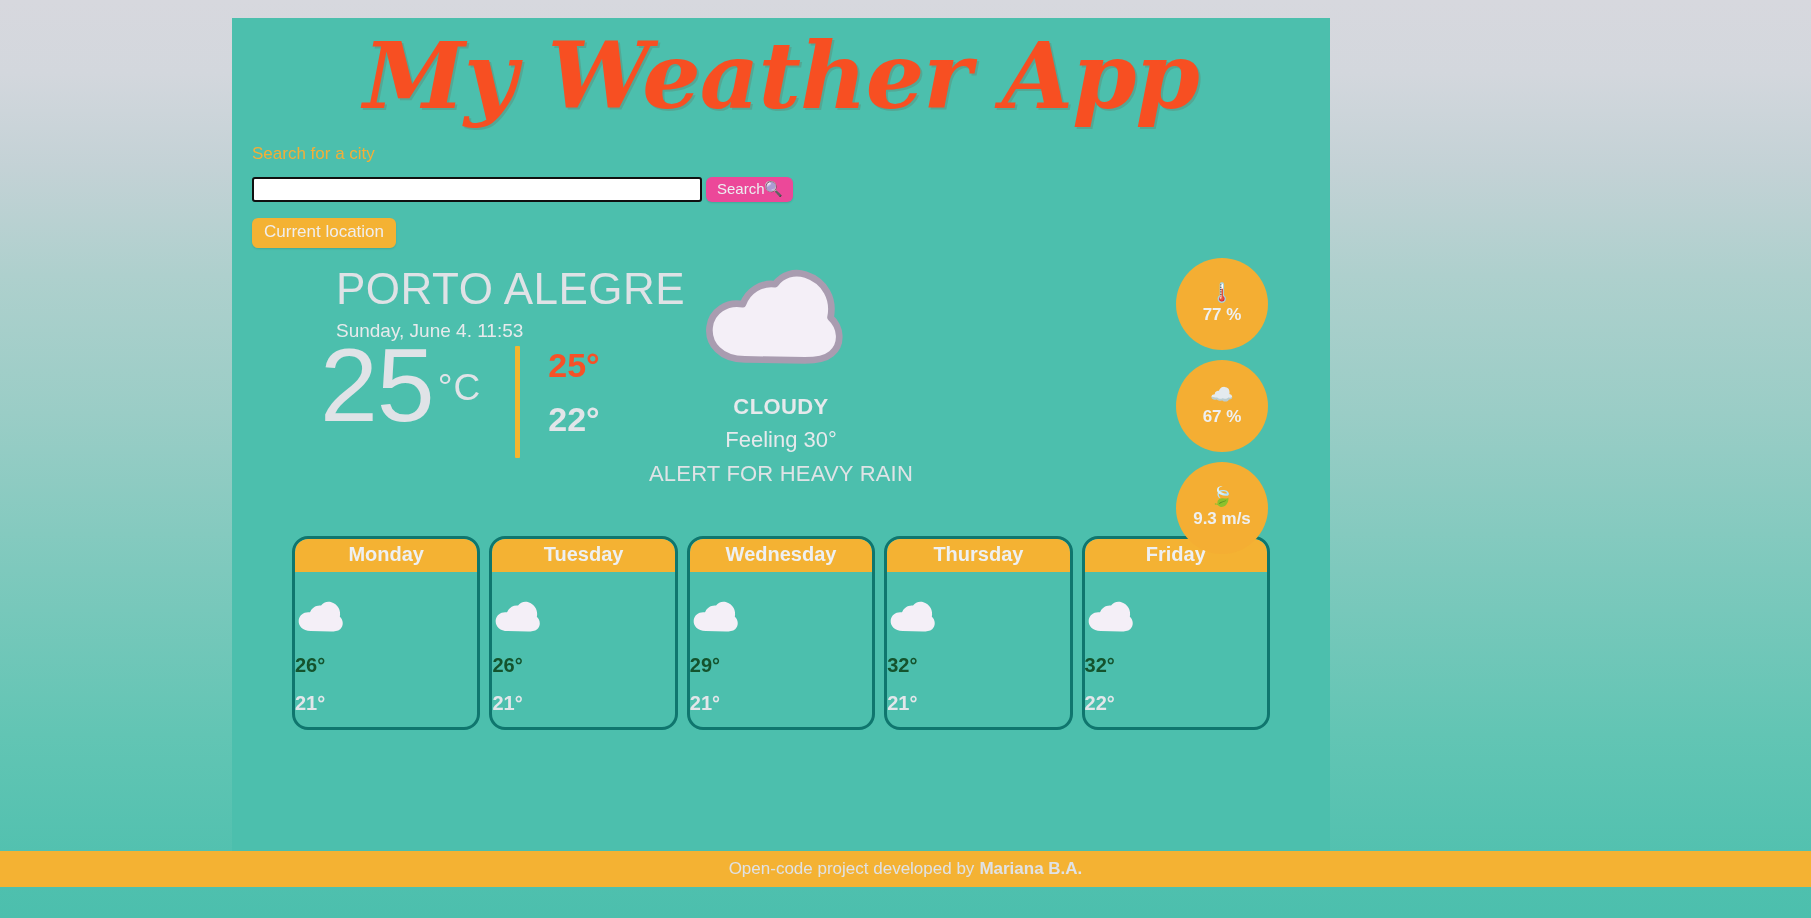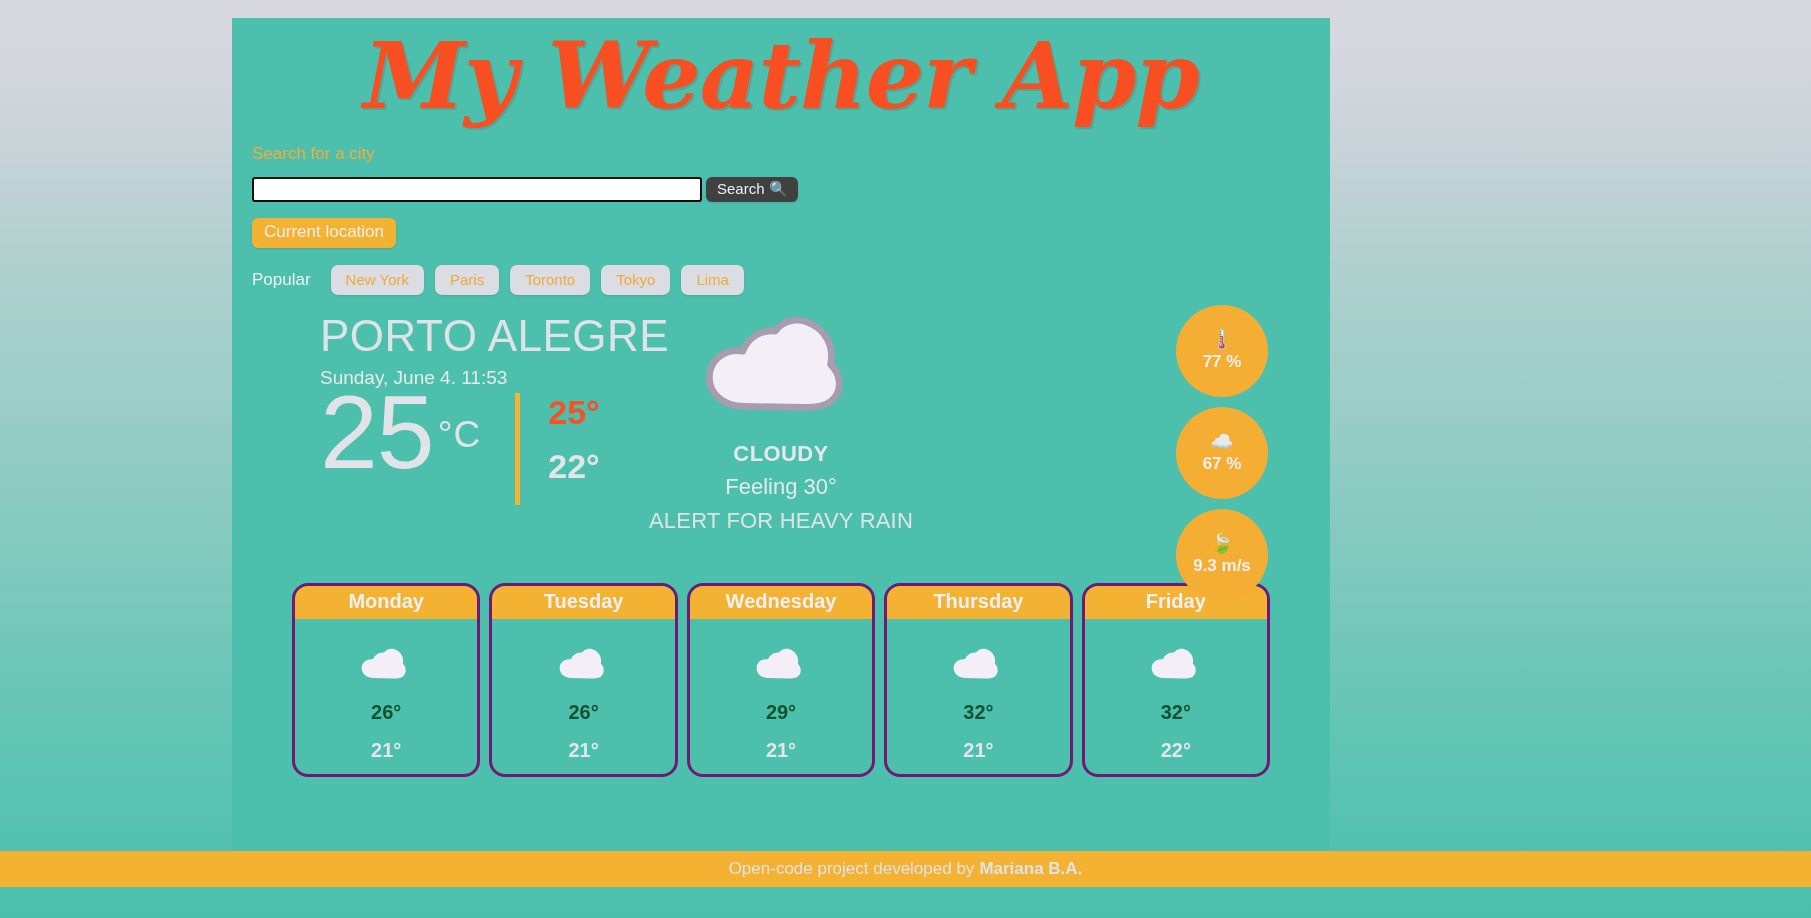--- a/index.html
+++ b/index.html
@@ -64,32 +64,31 @@
     border: 2px solid #101010;
     border-radius: 3px;
     background: #ffffff;
     padding: 2px 6px;
     font-family: "Liberation Sans", sans-serif;
     font-size: 14px;
     color: #222;
     outline: none;
   }
   #search-button {
-    background: #404040;
+    background: #ec4899;
     border: none;
     border-radius: 6px;
     color: #eceff1;
     font-family: "Liberation Sans", sans-serif;
     font-size: 15px;
     padding: 2px 10px 3px 11px;
     cursor: pointer;
     white-space: nowrap;
     display: flex;
     align-items: center;
-    gap: 5px;
     box-shadow: 0 1px 2px rgba(0,0,0,0.12);
   }
   #search-button .mag { font-size: 15px; }
   #current-location-button {
     display: inline-block;
     margin-top: 16px;
     background: #f4b233;
     border: none;
     border-radius: 6px;
     color: #f0eeee;
@@ -127,21 +126,21 @@
 
   
   #current-weather {
     position: relative;
     margin-top: 18px;
     height: 262px;
   }
 
   #city-block {
     position: absolute;
-    left: 88px;
+    left: 104px;
     top: 0;
   }
   #city-name {
     color: #dfe2e6;
     font-size: 44px;
     font-weight: 400;
     letter-spacing: 0.5px;
     line-height: 1.05;
     white-space: nowrap;
   }
@@ -261,27 +260,27 @@
   #forecast-row {
     display: flex;
     justify-content: center;
     gap: 9px;
     margin-top: 8px;
     padding: 0 60px;
   }
   .forecast-card {
     width: 190px;
     height: 194px;
-    border: 3px solid #701a75;
+    border: 3px solid #0f766e;
     border-radius: 16px;
     background: #4cbfad;
     overflow: hidden;
     display: flex;
     flex-direction: column;
-    align-items: center;
+    align-items: flex-start;
   }
   .forecast-day {
     width: 100%;
     background: #f4b233;
     color: #eef0f2;
     font-size: 20px;
     font-weight: 700;
     text-align: center;
     padding: 4px 0 6px;
     border-radius: 13px 13px 0 0;
@@ -328,28 +327,20 @@
     <div id="search-row">
       <input id="search-input" type="text" placeholder="" style="">
       <button id="search-button">
         <span>Search</span>
         <span class="mag">🔍</span>
       </button>
     </div>
     <button id="current-location-button">Current location</button>
   </div>
 
-  <div id="popular-row">
-    <span id="popular-label">Popular</span>
-    <button class="popular-chip">New York</button>
-    <button class="popular-chip">Paris</button>
-    <button class="popular-chip">Toronto</button>
-    <button class="popular-chip">Tokyo</button>
-    <button class="popular-chip">Lima</button>
-  </div>
 
   <div id="current-weather">
 
     <div id="city-block">
       <div id="city-name">PORTO ALEGRE</div>
       <div id="city-datetime">Sunday, June 4. 11:53</div>
     </div>
 
     <div id="temp-block">
       <div id="main-temp-wrap">

